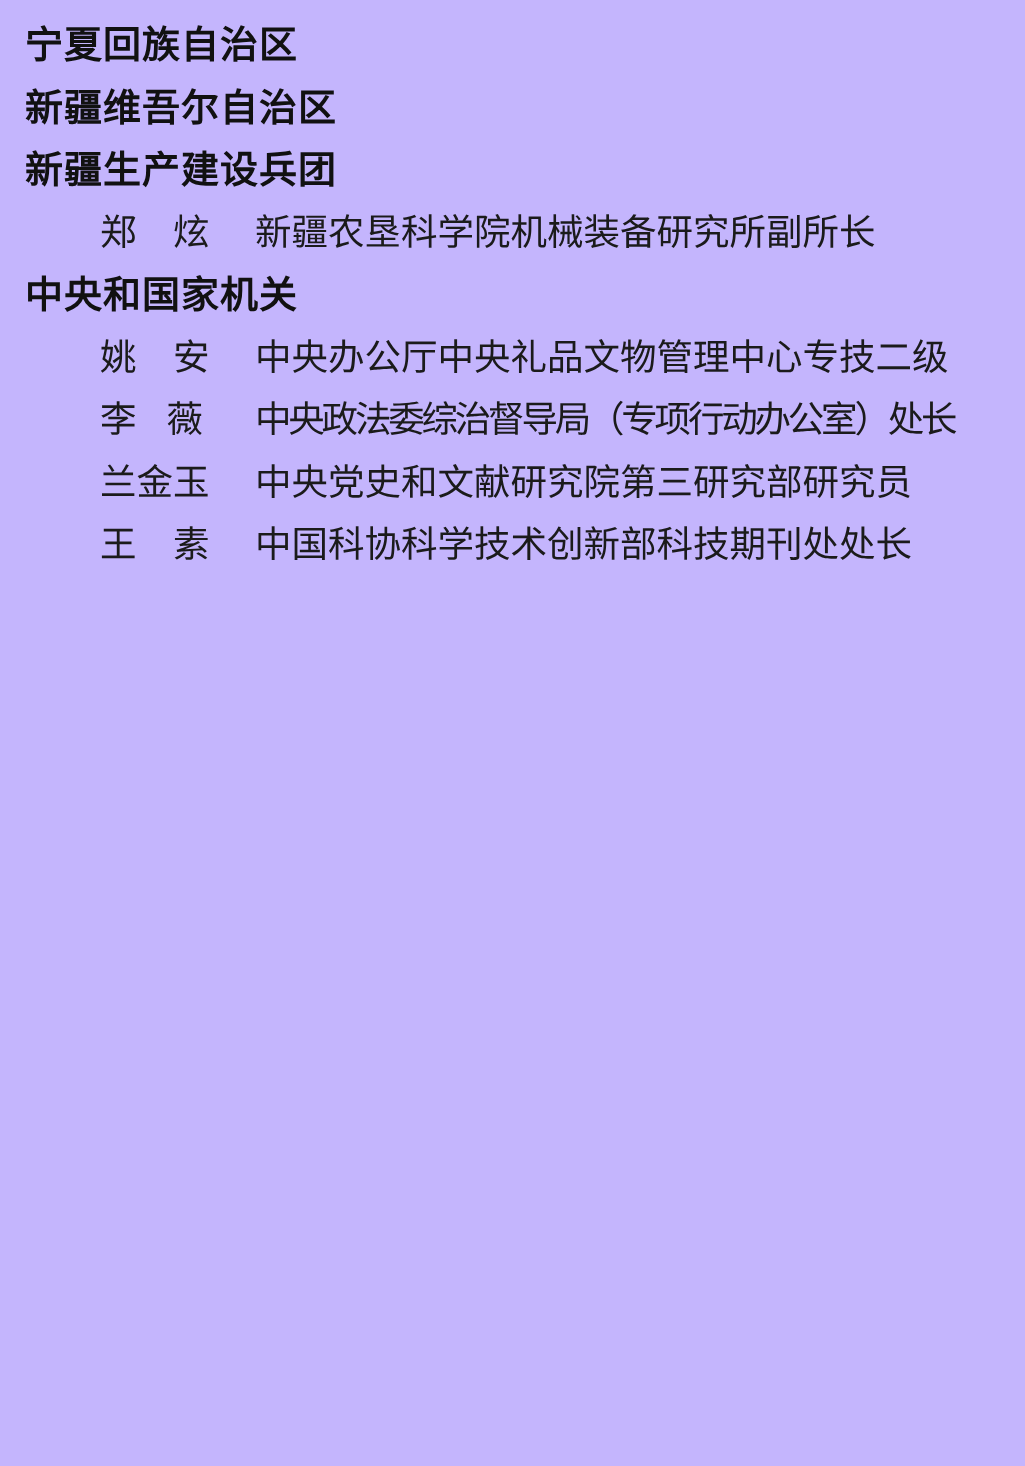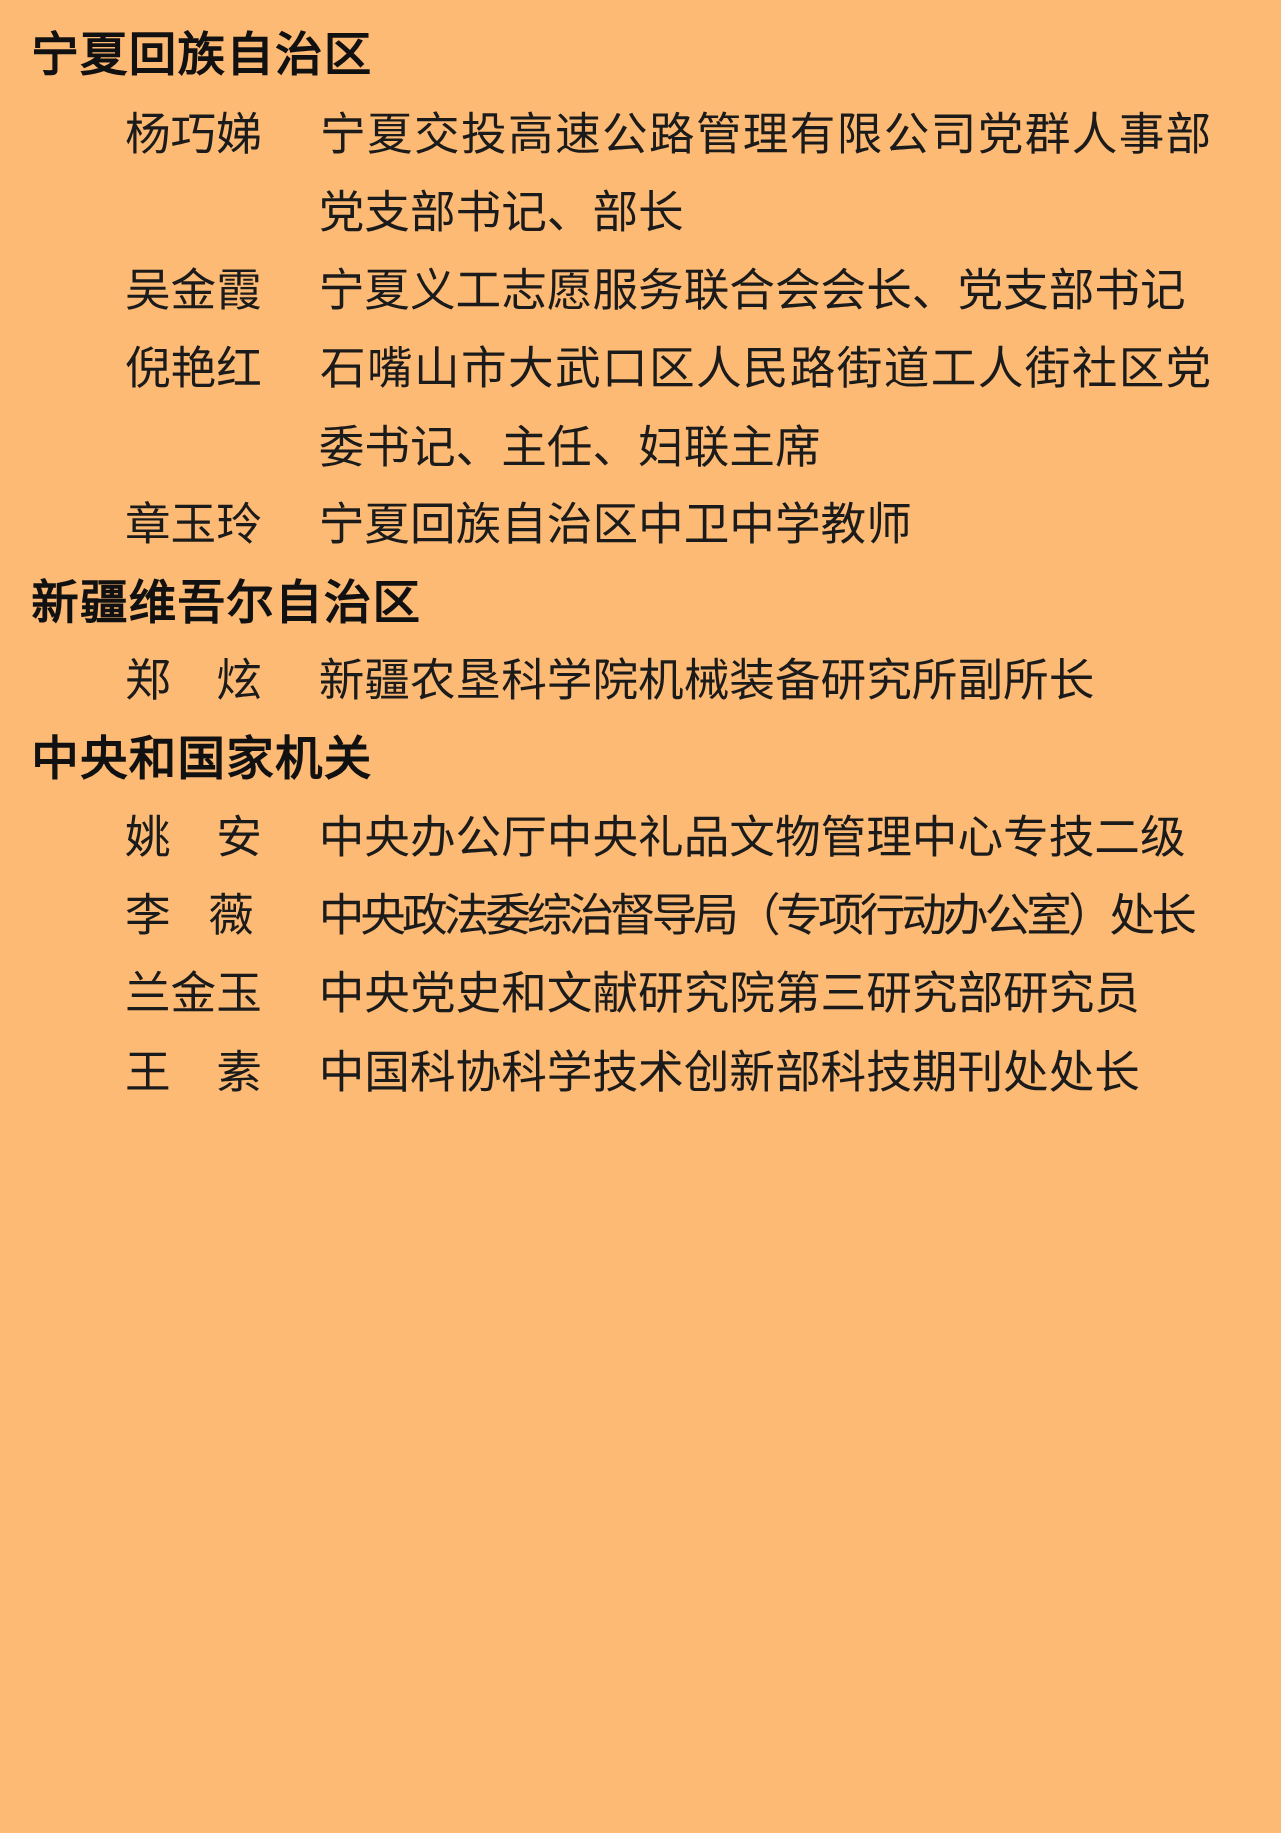--- a/index.html
+++ b/index.html
@@ -3,21 +3,21 @@
 <meta charset="utf-8">
 <style>
   * { margin: 0; padding: 0; box-sizing: border-box; }
   html, body { background: #ffffff; }
 
   .page {
     position: relative;
     width: 1025px;
     height: 1466px;
     margin: 0;
-    background: #fdba74;
+    background: #c4b5fd;
     color: #1b1b1b;
     padding: 14px 56px 0 25px;
     overflow: hidden;
     font-family: "Liberation Serif", "DejaVu Serif", serif;
     font-size: 36.5px;
     line-height: 62.5px;
   }
 
   .section { margin: 0; }
 
@@ -55,36 +55,28 @@
 
   .title { }
 </style>
 </head>
 <body>
 
 <div class="page">
   <div>
   <section class="section">
     <h2 class="section-header">宁夏回族自治区</h2>
-    <div>
-  <p class="entry"><span class="name">杨巧娣</span><span class="title">宁夏交投高速公路管理有限公司党群人事部党支部书记、部长</span></p>
-
-  <p class="entry"><span class="name">吴金霞</span><span class="title">宁夏义工志愿服务联合会会长、党支部书记</span></p>
-
-  <p class="entry"><span class="name">倪艳红</span><span class="title">石嘴山市大武口区人民路街道工人街社区党委书记、主任、妇联主席</span></p>
-
-  <p class="entry"><span class="name">章玉玲</span><span class="title">宁夏回族自治区中卫中学教师</span></p>
-</div>
   </section>
 
   <section class="section">
     <h2 class="section-header">新疆维吾尔自治区</h2>
   </section>
 
   <section class="section">
+    <h2 class="section-header">新疆生产建设兵团</h2>
     <div>
   <p class="entry"><span class="name">郑　炫</span><span class="title">新疆农垦科学院机械装备研究所副所长</span></p>
 </div>
   </section>
 
   <section class="section">
     <h2 class="section-header">中央和国家机关</h2>
     <div>
   <p class="entry"><span class="name">姚　安</span><span class="title">中央办公厅中央礼品文物管理中心专技二级</span></p>
 

